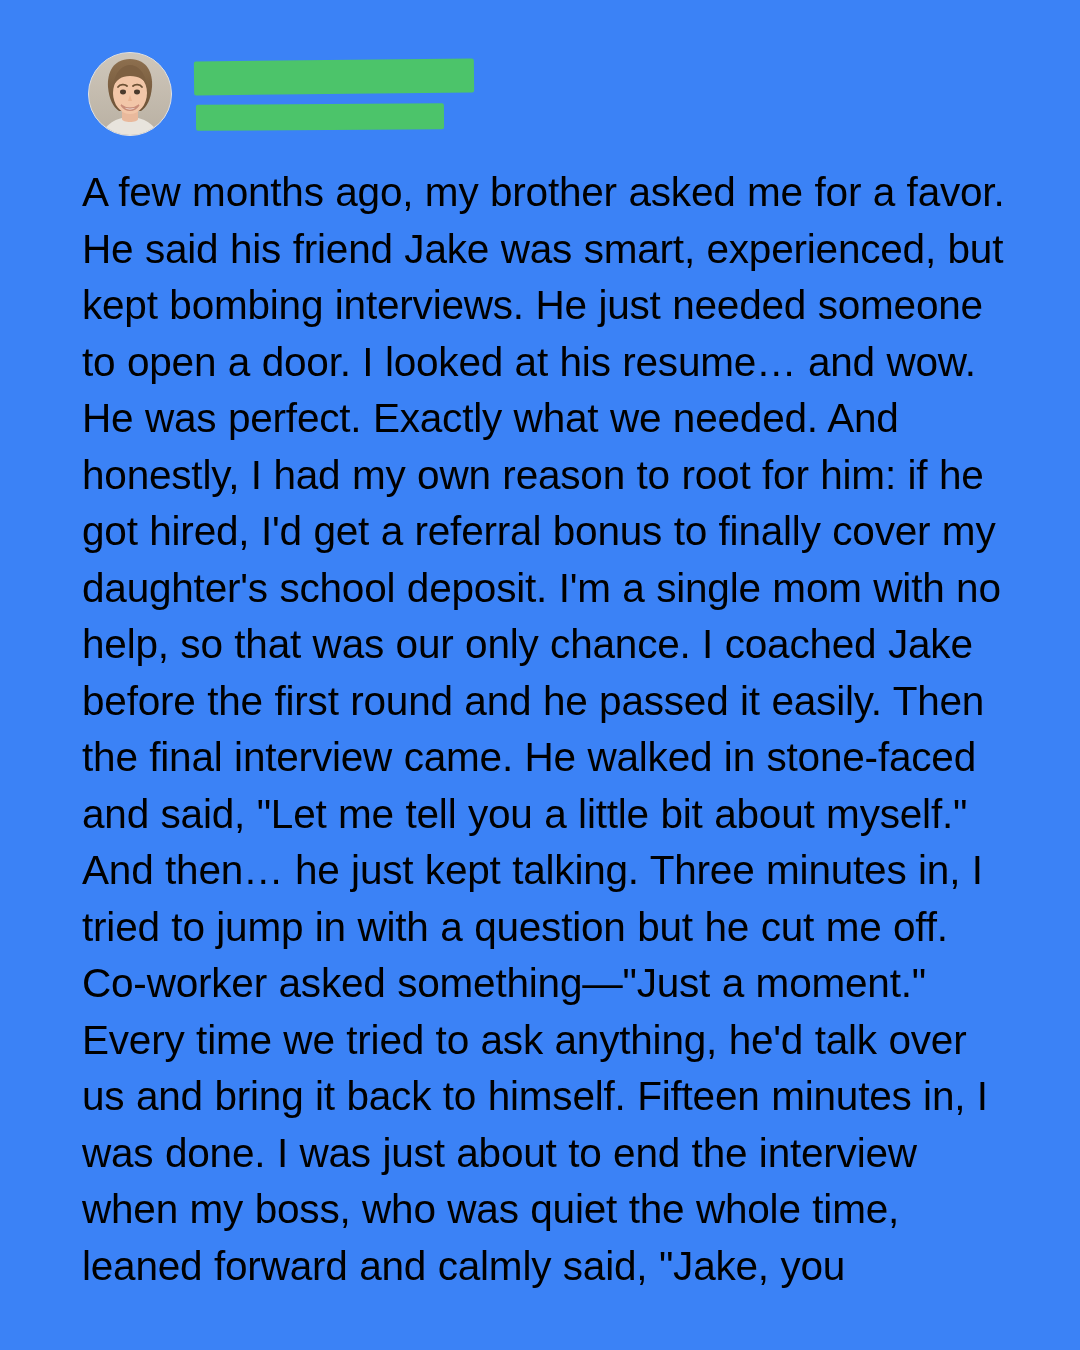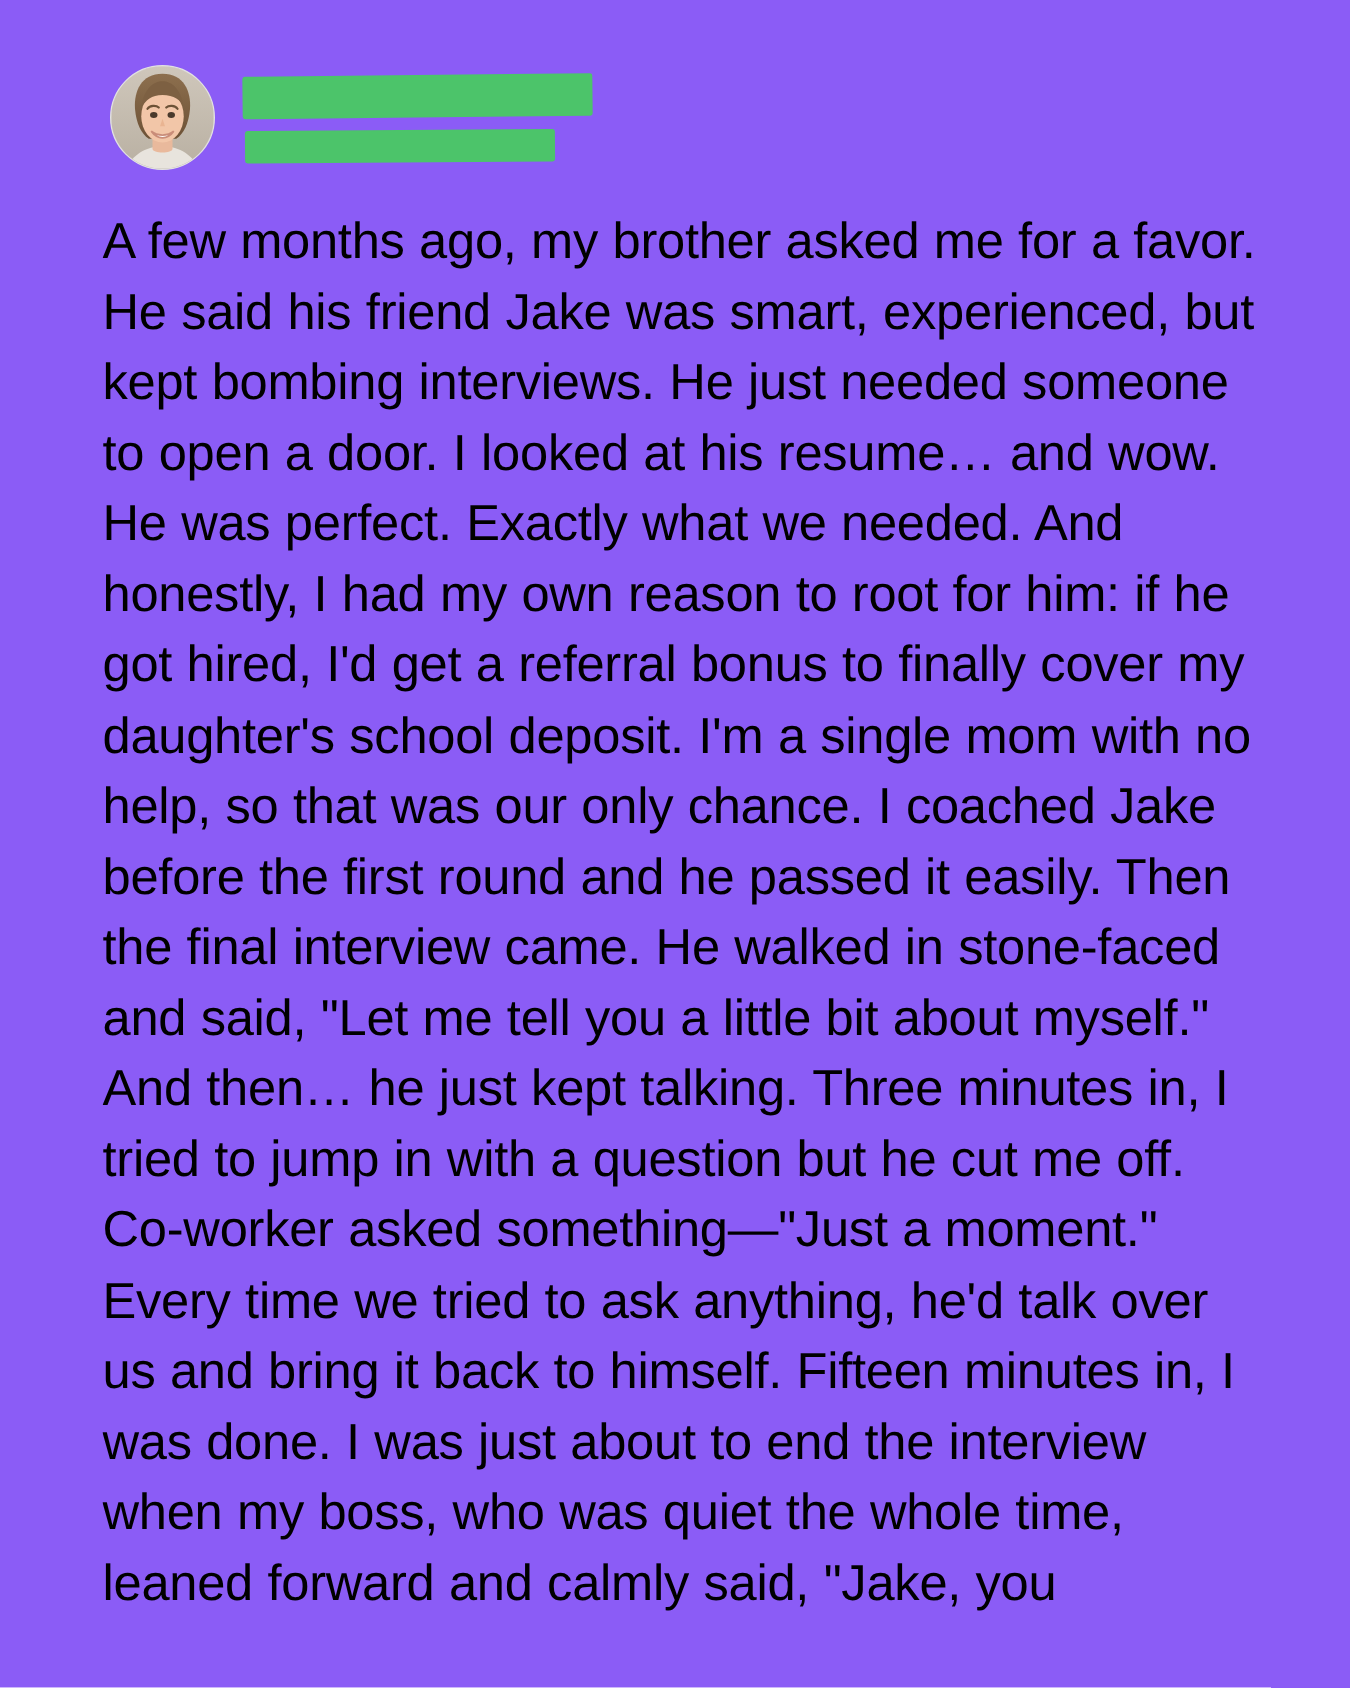--- a/index.html
+++ b/index.html
@@ -11,21 +11,21 @@
     width: 1080px;
     height: 1350px;
     font-family: "Liberation Sans", sans-serif;
     color: #000000;
     overflow: hidden;
   }
   .post {
     width: 1080px;
     height: 1350px;
     position: relative;
-    background: #8b5cf6;
+    background: #3b82f6;
     box-sizing: border-box;
   }
   .header {
     display: flex;
     align-items: center;
     padding: 52px 0 0 88px;
     gap: 22px;
   }
   .avatar {
     width: 82px;

